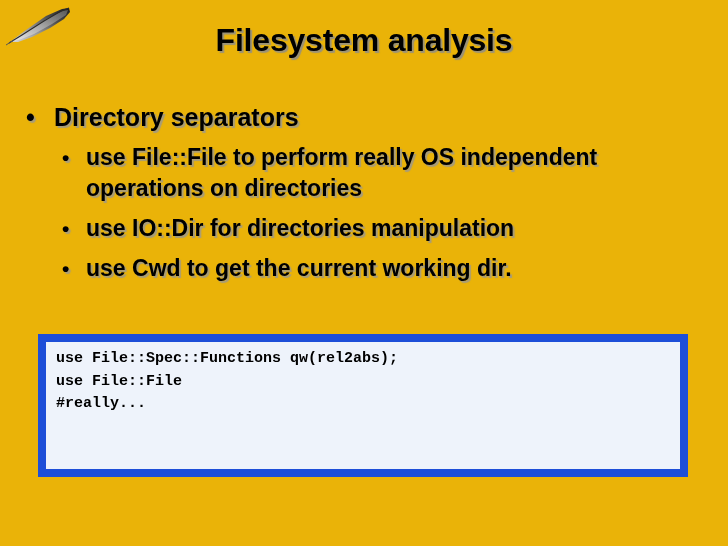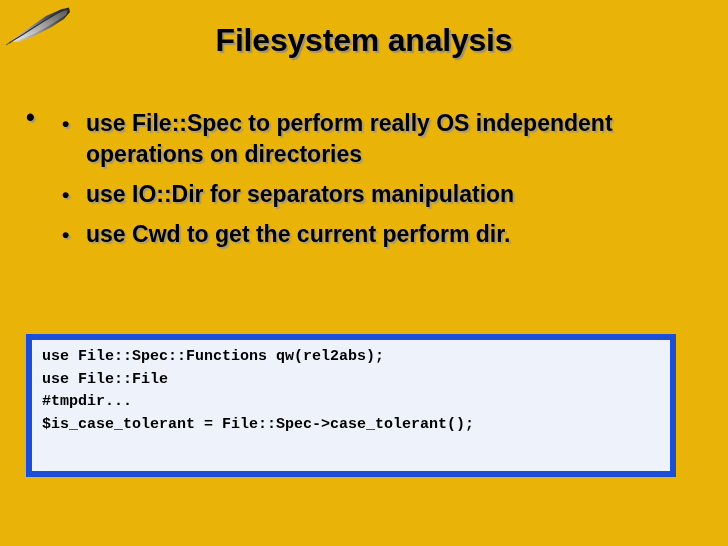--- a/index.html
+++ b/index.html
@@ -82,27 +82,27 @@
     position: absolute;
     left: 62px;
     top: 0;
     font-size: 21px;
     line-height: 31px;
   }
 
   
   .code-box {
     position: absolute;
-    left: 26px;
+    left: 38px;
     top: 334px;
     width: 650px;
     height: 143px;
     box-sizing: border-box;
     background: #eef3fb;
-    border: 6px solid #1d4ed8;
+    border: 8px solid #1d4ed8;
     padding: 6px 0 0 10px;
   }
   .code-line {
     font-family: "Liberation Mono", "DejaVu Sans Mono", monospace;
     font-size: 15px;
     font-weight: bold;
     color: #000000;
     line-height: 22.5px;
     white-space: pre;
   }
@@ -133,39 +133,39 @@
       <path d="M0 41 L8 36" stroke="#555555" stroke-width="1" fill="none"></path>
     </svg>
   </div>
 
   <div class="title">Filesystem analysis</div>
 
   <div class="body-list">
 
     <div class="lvl1">
       <span class="dot">•</span>
+      <span>Directory separators</span>
     </div>
 
     <div class="lvl2">
       <span class="dot">•</span>
-      <span>use File::Spec to perform really OS independent operations on directories</span>
+      <span>use File::File to perform really OS independent operations on directories</span>
     </div>
 
     <div class="lvl2">
       <span class="dot">•</span>
-      <span>use IO::Dir for separators manipulation</span>
+      <span>use IO::Dir for directories manipulation</span>
     </div>
 
     <div class="lvl2">
       <span class="dot">•</span>
-      <span>use Cwd to get the current perform dir.</span>
+      <span>use Cwd to get the current working dir.</span>
     </div>
 
   </div>
 
   <div class="code-box">
     <div class="code-line">use File::Spec::Functions qw(rel2abs);</div>
     <div class="code-line">use File::File</div>
-    <div class="code-line">#tmpdir...</div>
-    <div class="code-line">$is_case_tolerant = File::Spec-&gt;case_tolerant();</div>
+    <div class="code-line">#really...</div>
   </div>
 
 </div>
 
 </body></html>

